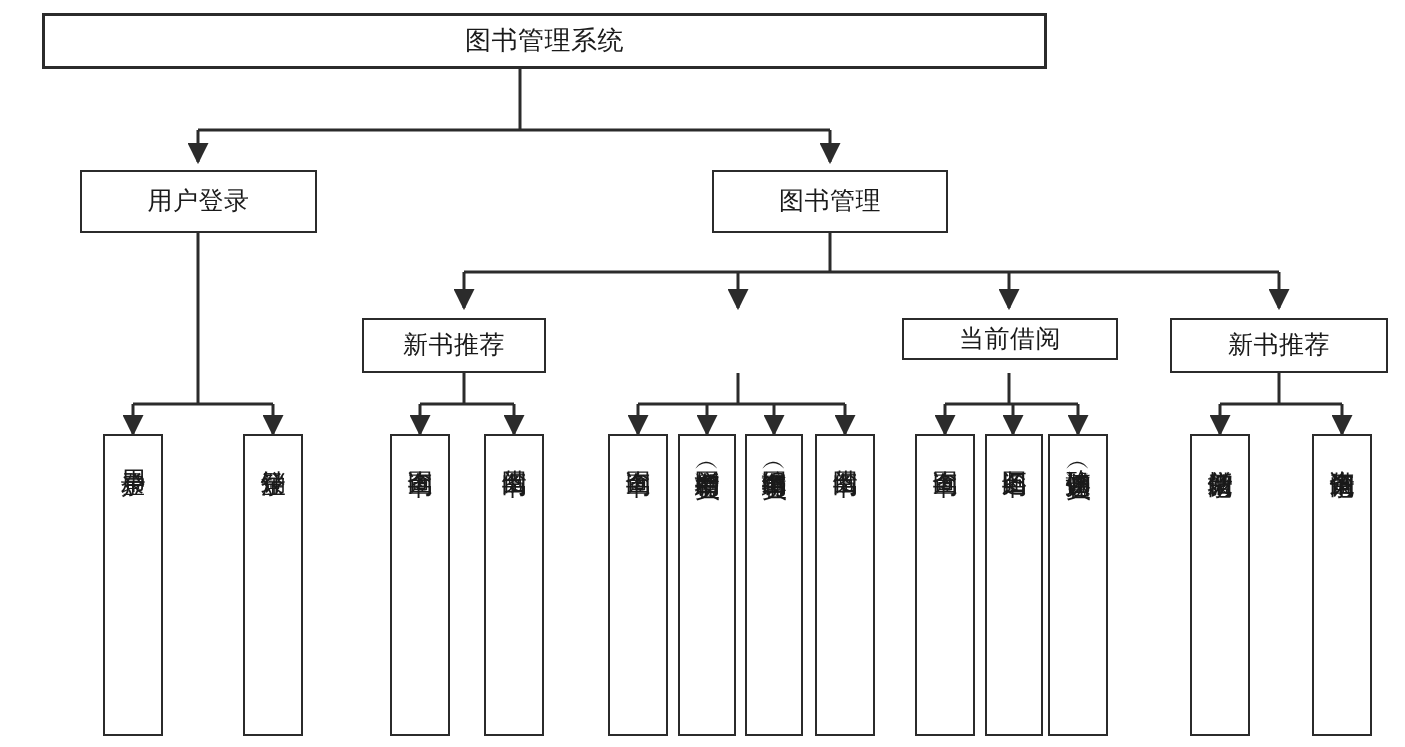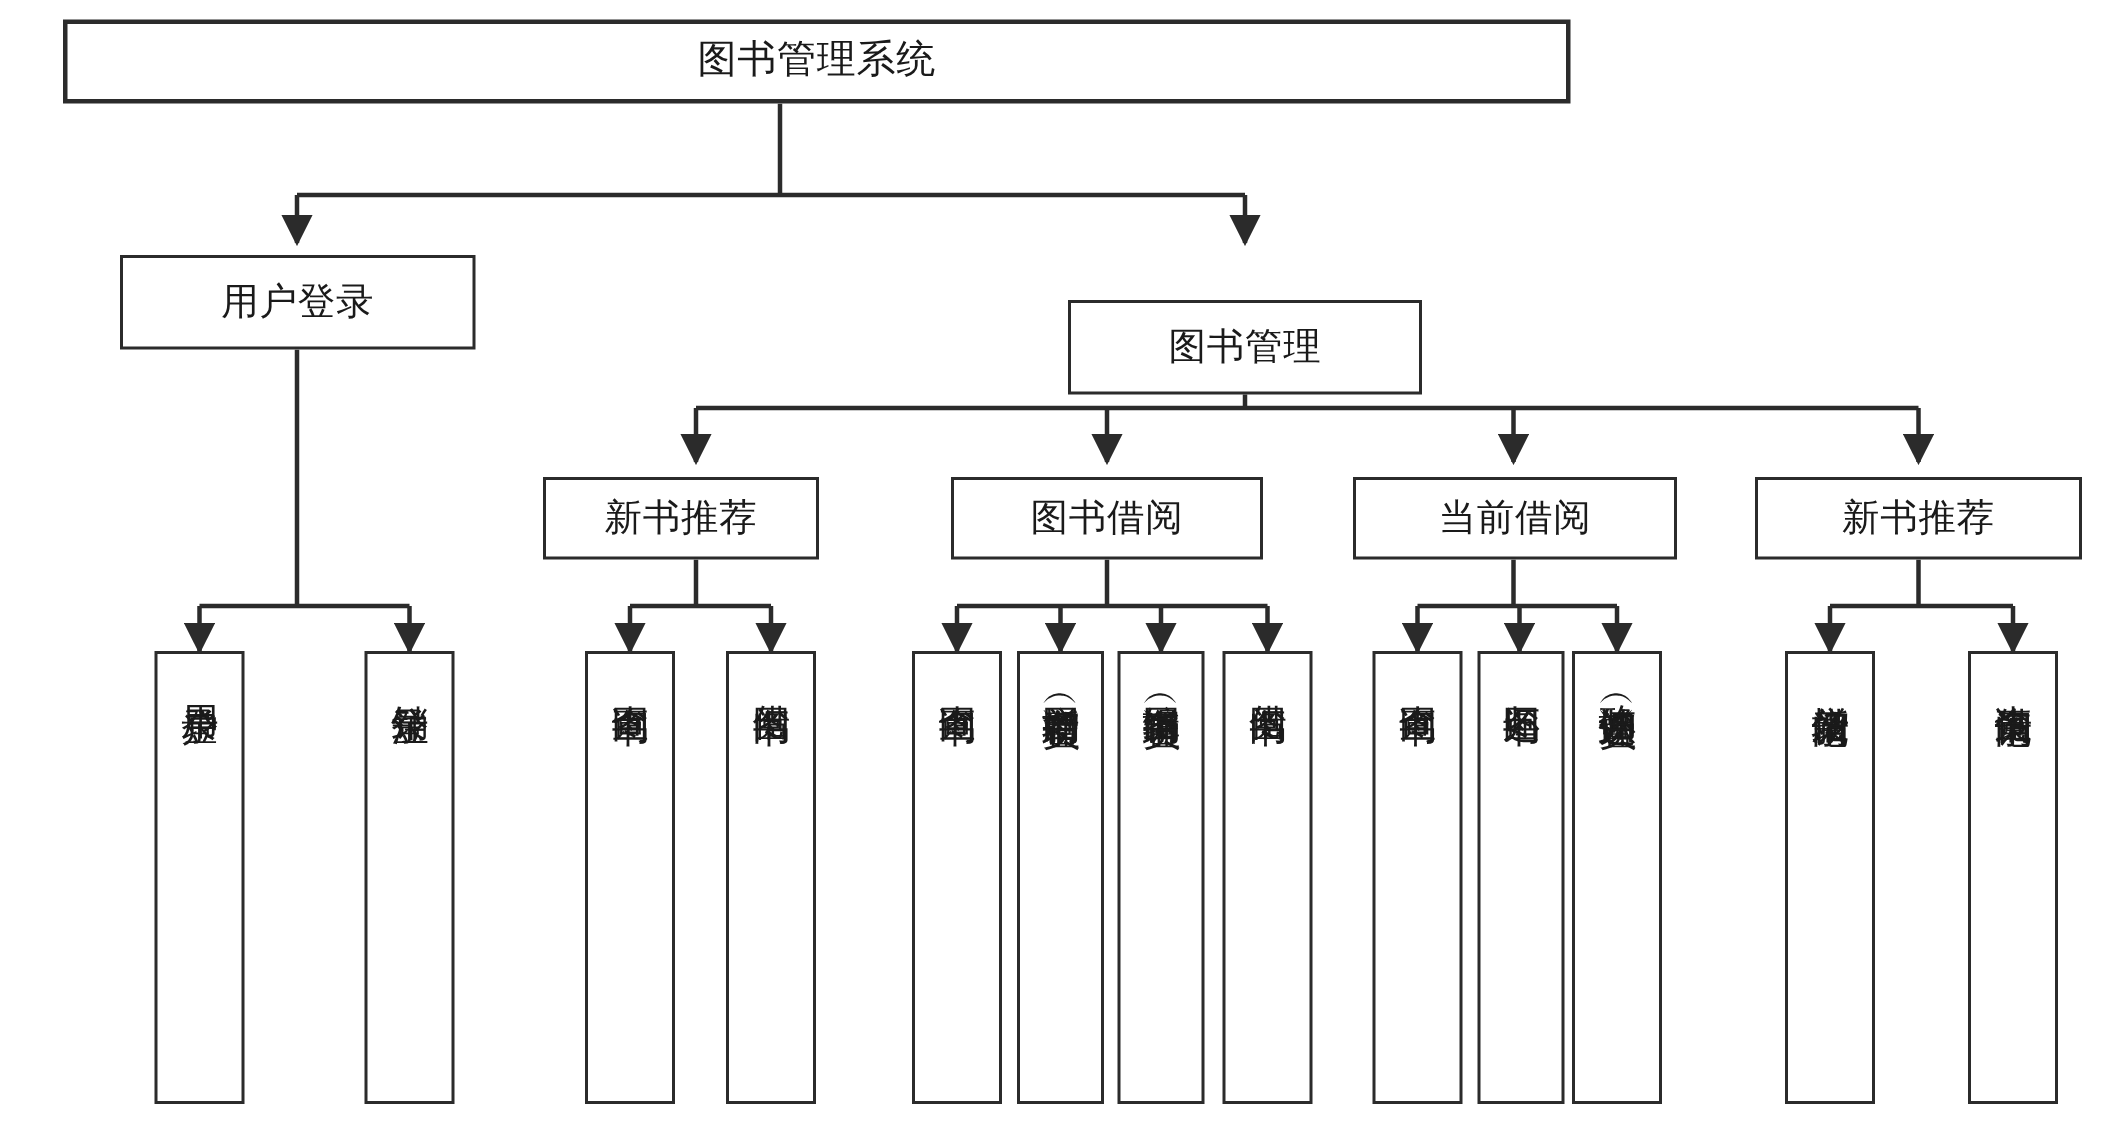--- a/index.html
+++ b/index.html
@@ -133,31 +133,28 @@
     </g>
   </svg>
 
   <div class="node root h-node" style="left:18px; top:13px; width:1005px; height:56px;">
     <span class="node-label">图书管理系统</span>
   </div>
 
   <div class="node h-node" style="left:80px; top:170px; width:237px; height:63px;">
     <span class="node-label">用户登录</span>
   </div>
-  <div class="node h-node" style="left:712px; top:170px; width:236px; height:63px;margin-top:30px;">
+  <div class="node h-node" style="left:712px; top:170px; width:236px; height:63px;">
     <span class="node-label">图书管理</span>
   </div>
 
   <div class="node h-node" style="left:362px; top:318px; width:184px; height:55px;">
     <span class="node-label">新书推荐</span>
   </div>
-  <div class="node h-node" style="left:634px; top:318px; width:208px; height:55px;">
-    <span class="node-label">图书借阅</span>
-  </div>
-  <div class="node h-node" style="left:902px; top:318px; width:216px; height:55px;">
+  <div class="node h-node" style="left:902px; top:318px; width:216px; height:42px;">
     <span class="node-label">当前借阅</span>
   </div>
   <div class="node h-node" style="left:1170px; top:318px; width:218px; height:55px;">
     <span class="node-label">新书推荐</span>
   </div>
 
   <div class="node v-node" style="left:103px; top:434px; width:60px; height:302px;">
     <span class="node-label">用户登录</span>
   </div>
   <div class="node v-node" style="left:243px; top:434px; width:60px; height:302px;">

